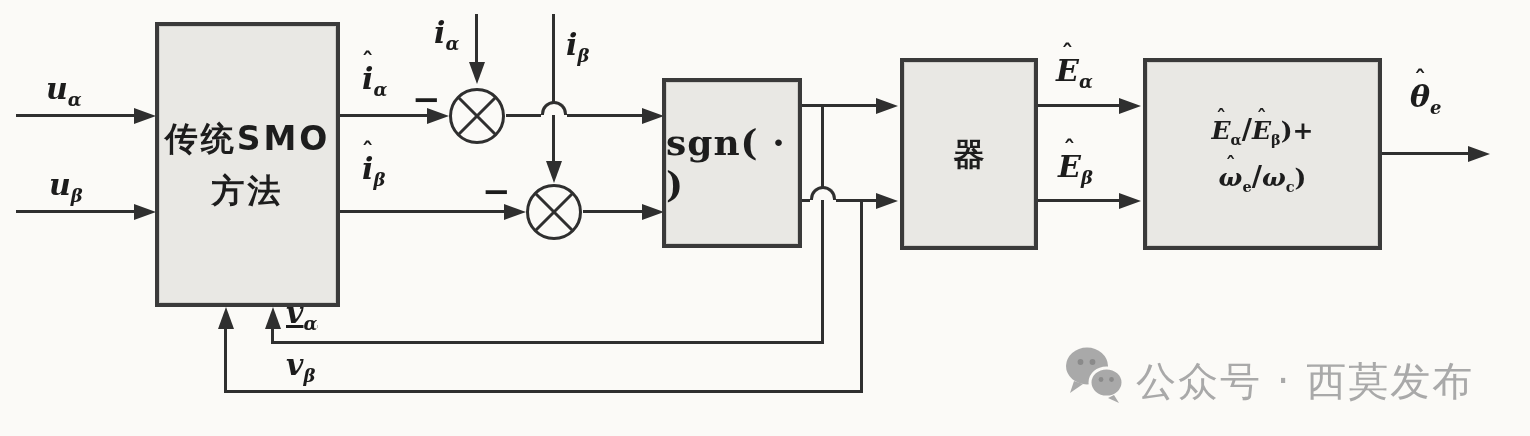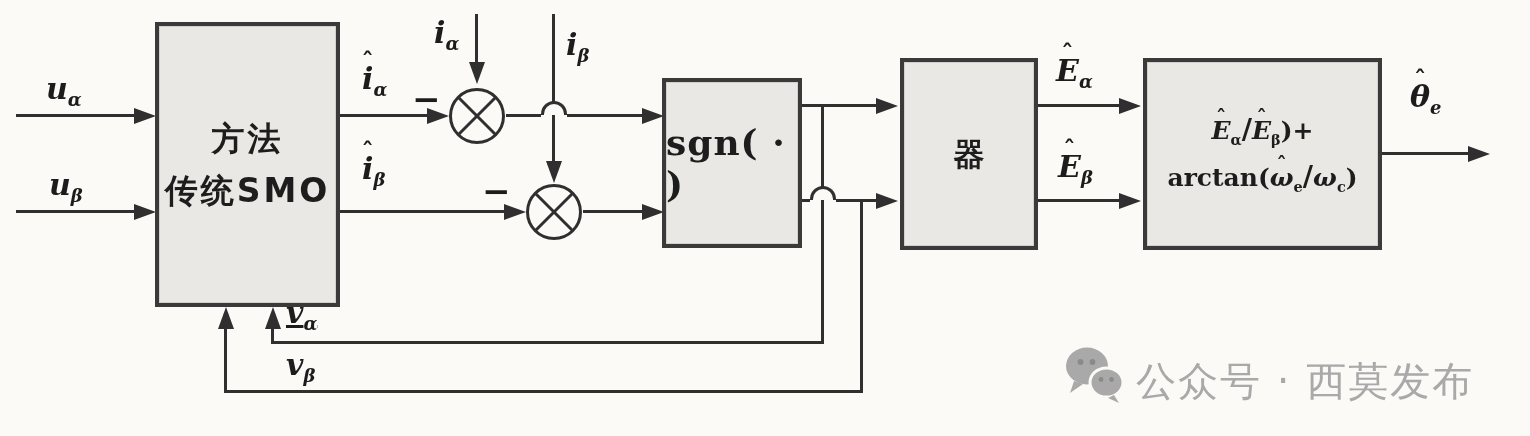--- a/index.html
+++ b/index.html
@@ -78,22 +78,22 @@
 
   <div class="h" style="left:16px;top:114px;width:120px;"></div>
   <div class="ar" style="left:134px;top:108px;"></div>
   <span class="sig" style="left:46px;top:72px;"><span>u</span><sub>α</sub></span>
 
   <div class="h" style="left:16px;top:210px;width:120px;"></div>
   <div class="ar" style="left:134px;top:204px;"></div>
   <span class="sig" style="left:49px;top:168px;"><span>u</span><sub>β</sub></span>
 
   <div class="box smo-box">
+    <div class="cjk">传统SMO</div>
     <div class="cjk">方法</div>
-    <div class="cjk">传统SMO</div>
   </div>
 
   <div class="h" style="left:340px;top:114px;width:89px;"></div>
   <div class="ar" style="left:427px;top:108px;"></div>
   <span class="sig" style="left:362px;top:62px;"><span class="hstack"><span class="hat">ˆ</span><span>i</span></span><sub>α</sub></span>
   <span class="minus" style="left:412px;top:82px;">−</span>
 
   <div class="v" style="left:475px;top:14px;height:50px;"></div>
   <div class="ad" style="left:469px;top:62px;"></div>
   <span class="sig" style="left:434px;top:16px;"><span>i</span><sub>α</sub></span>
@@ -157,21 +157,21 @@
   <div class="h" style="left:1038px;top:104px;width:81px;"></div>
   <div class="ar" style="left:1119px;top:98px;"></div>
   <span class="sig" style="left:1056px;top:54px;"><span class="hstack"><span class="hat">ˆ</span><span>E</span></span><sub>α</sub></span>
 
   <div class="h" style="left:1038px;top:199px;width:81px;"></div>
   <div class="ar" style="left:1119px;top:193px;"></div>
   <span class="sig" style="left:1058px;top:150px;"><span class="hstack"><span class="hat">ˆ</span><span>E</span></span><sub>β</sub></span>
 
   <div class="box atan-box">
     <div class="fline"><span class="hstack"><span class="hat">ˆ</span><i>E</i></span><sub>α</sub><span class="slash">/</span><span class="hstack"><span class="hat">ˆ</span><i>E</i></span><sub>β</sub><span>)+</span></div>
-    <div class="fline"><span>arctan(</span><span class="hstack"><span class="hat">ˆ</span><i>ω</i></span><sub>e</sub><span class="slash">/</span><i>ω</i><sub>c</sub><span>)</span></div>
+    <div class="fline"><span class="hstack"><span class="hat">ˆ</span><i>ω</i></span><sub>e</sub><span class="slash">/</span><i>ω</i><sub>c</sub><span>)</span></div>
   </div>
 
   <div class="h" style="left:1382px;top:152px;width:86px;"></div>
   <div class="ar" style="left:1468px;top:146px;"></div>
   <span class="sig" style="left:1410px;top:80px;"><span class="hstack"><span class="hat">ˆ</span><span>θ</span></span><sub>e</sub></span>
 
   <div class="wm">
     <svg width="62" height="60" viewBox="0 0 62 60">
       <ellipse cx="23" cy="22" rx="21" ry="18.5" fill="#a9a9a9"></ellipse>
       <path d="M10 37 L6 49 L19 40 Z" fill="#a9a9a9"></path>

